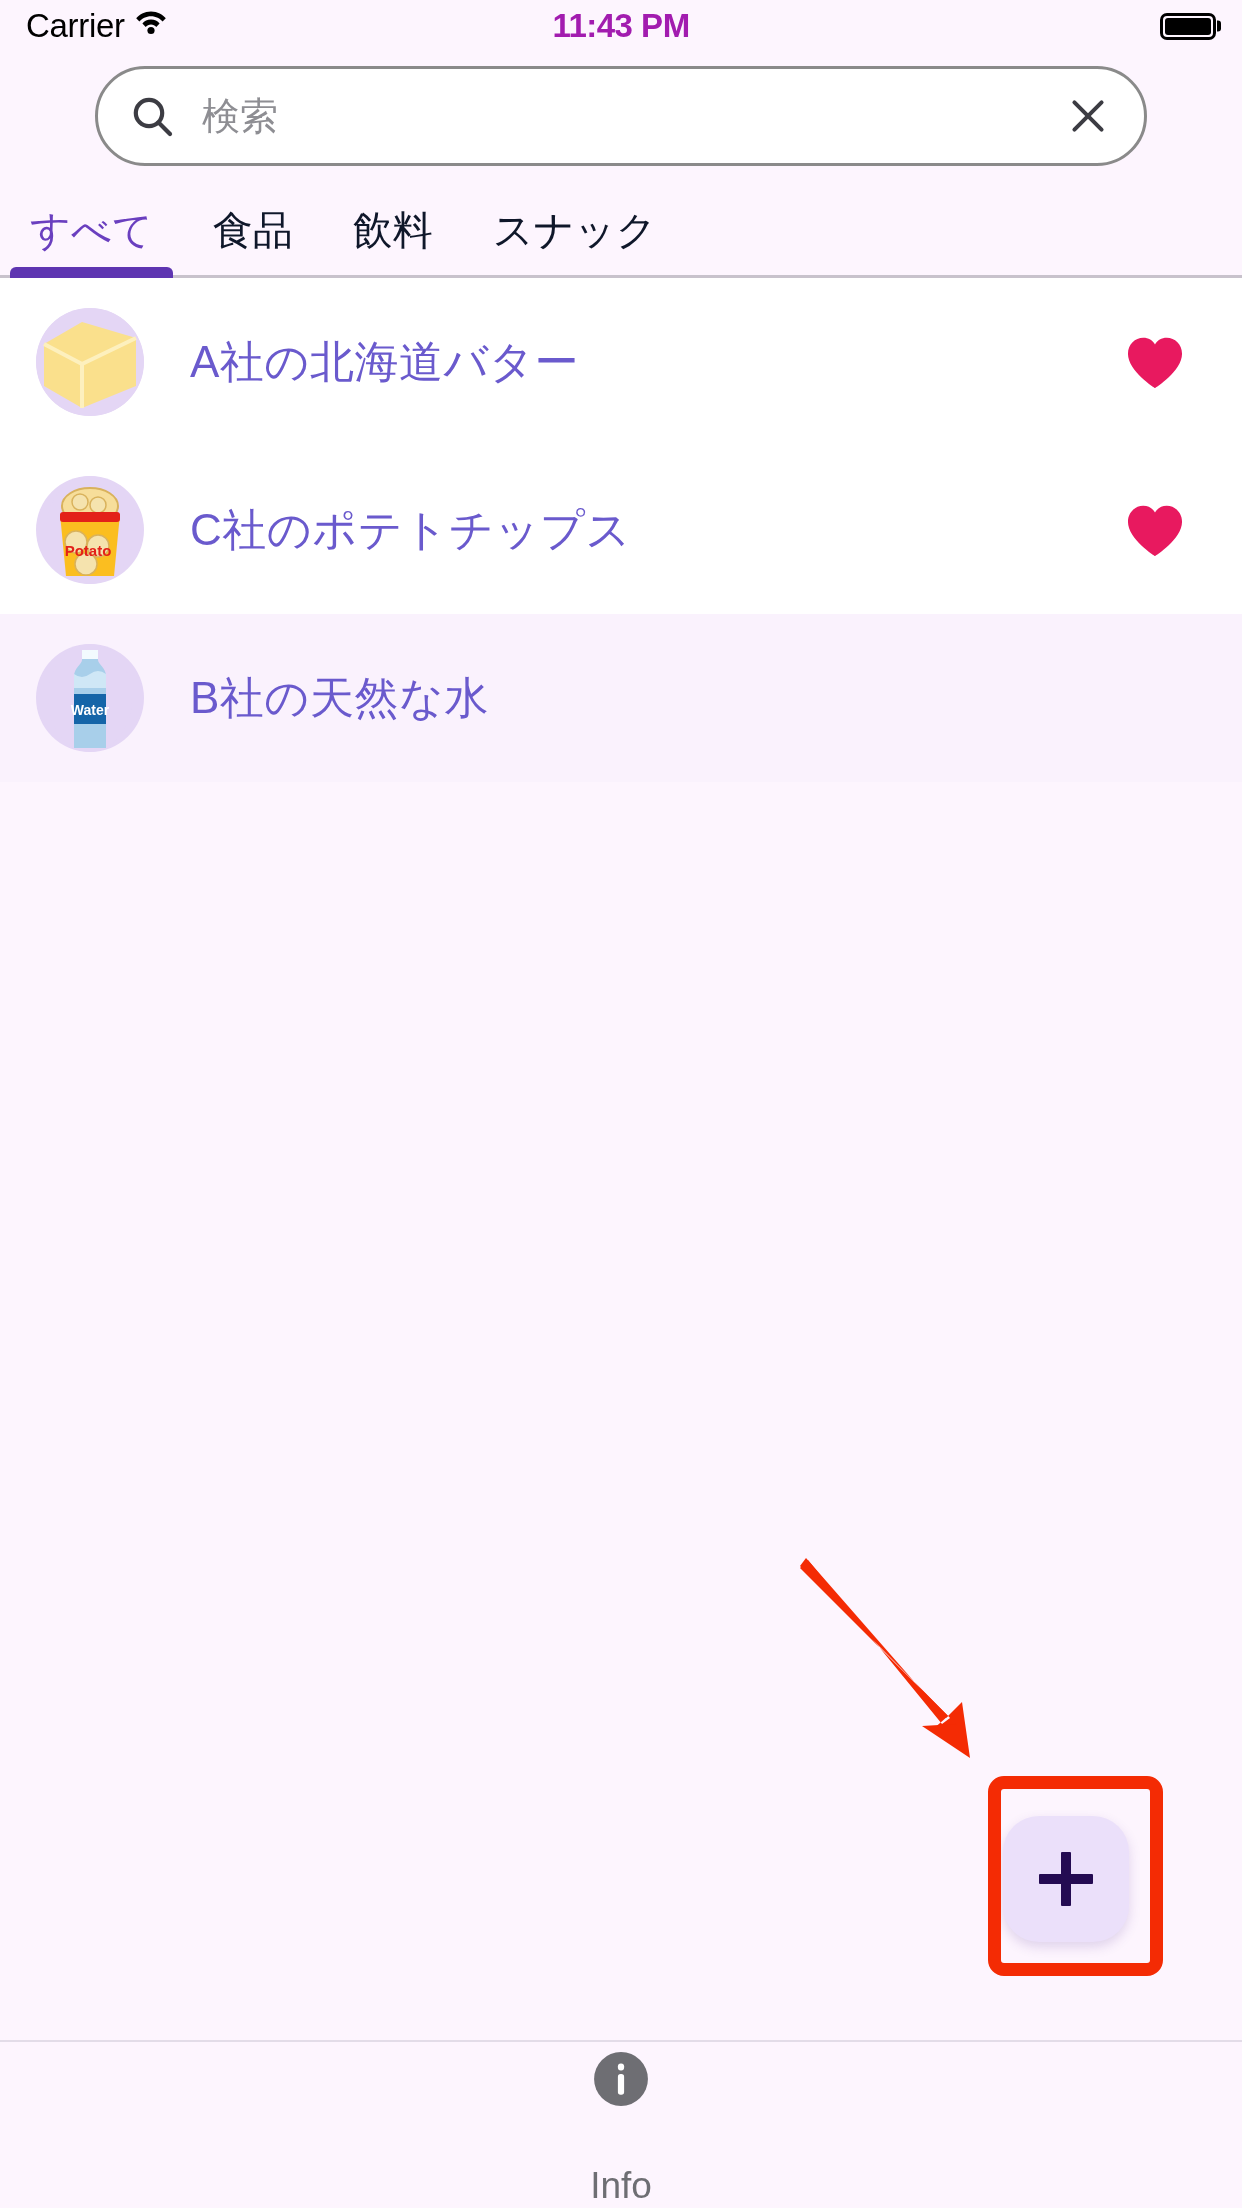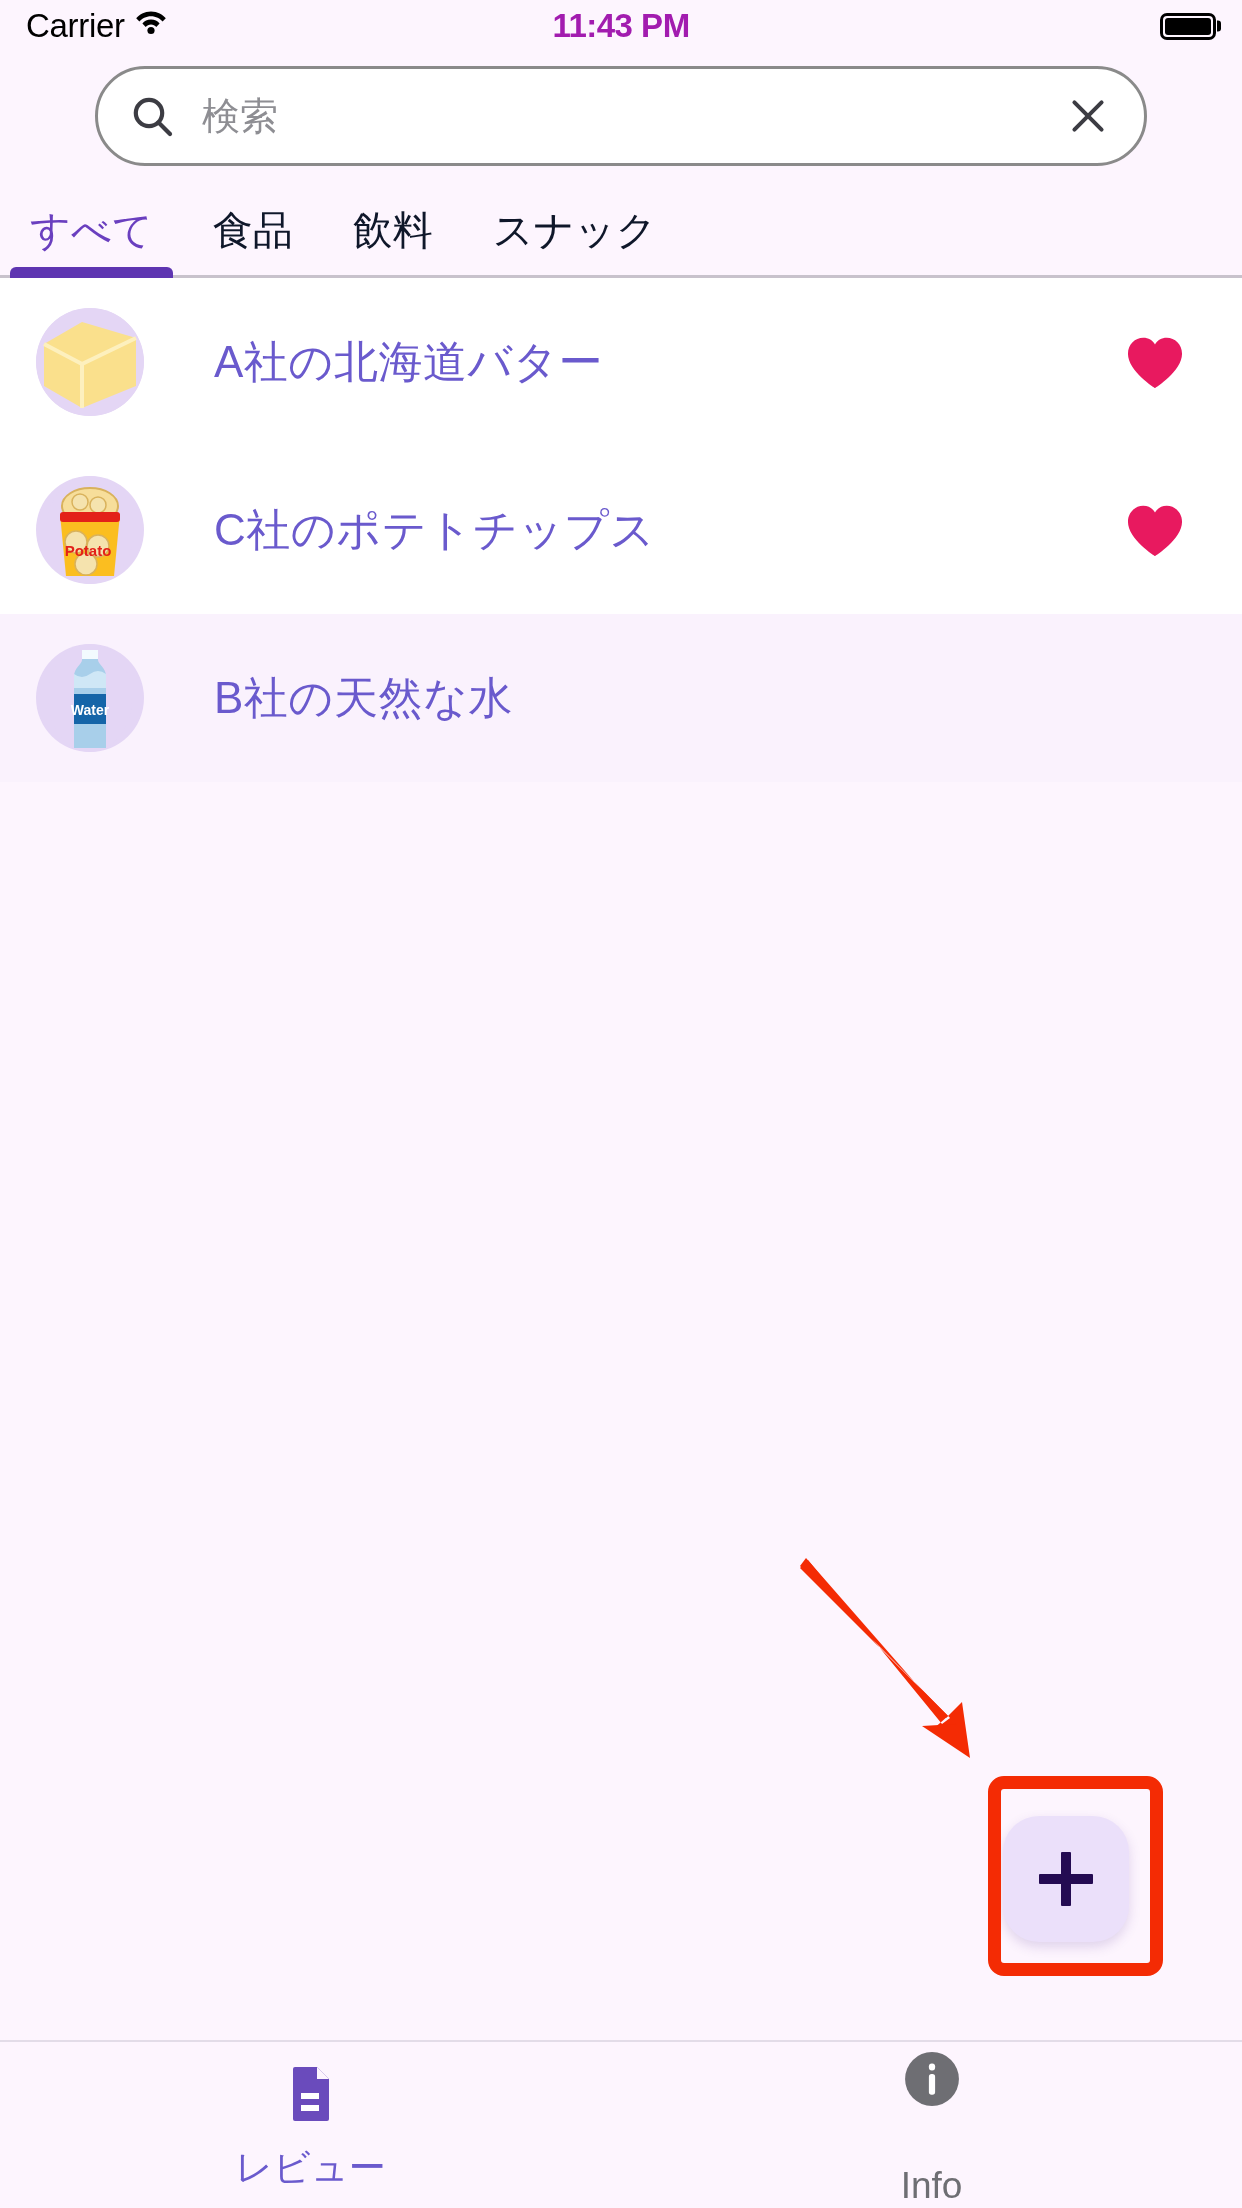--- a/index.html
+++ b/index.html
@@ -63,21 +63,21 @@
   .tab.active{color:#6A3FBF;}
   .tab.active::after{
     content:"";position:absolute;left:10px;right:10px;bottom:-3px;height:11px;
     background:#5E35B1;border-radius:6px 6px 0 0;
   }
 
   
   .list{background:#FFFFFF;}
   .row{
     height:168px;display:flex;align-items:center;
-    padding:0 56px 0 36px;background:#FFFFFF;cursor:pointer;gap:24px;
+    padding:0 56px 0 36px;background:#FFFFFF;cursor:pointer;
   }
   .row.alt{background:#FAF2FD;}
   .thumb{
     width:108px;height:108px;flex:none;border-radius:50%;
     background:#E4D6F5;display:flex;align-items:center;justify-content:center;
     overflow:hidden;
   }
   .thumb svg{width:108px;height:108px;display:block;}
   .row-title{
     flex:1;font-size:44px;color:#6A5ACD;padding-left:46px;letter-spacing:0.5px;
@@ -252,31 +252,20 @@
   <span class="fab-plus"></span>
 </button>
 
 <div class="ann-box"></div>
 <svg class="ann-arrow" viewBox="0 0 260 260" aria-hidden="true">
   <path d="M40 48 L188 196 L172 210 L205 232 L198 192 L182 204 L48 40 Z" fill="#F42B04"></path>
   <path d="M40 46 L196 204 L162 206 L210 238 L202 182 L186 198 L46 38 Z" fill="#F42B04"></path>
 </svg>
 
 <div class="bottombar">
-  <div class="navitem active">
-    <span class="nav-icon">
-      <svg viewBox="0 0 24 28" width="48" height="56" aria-hidden="true">
-        <path d="M4 1 h11 l6 6 v20 a1 1 0 0 1 -1 1 H4 a1 1 0 0 1 -1 -1 V2 a1 1 0 0 1 1 -1 z" fill="#6A4BBC"></path>
-        <path d="M15 1 l6 6 h-6 z" fill="#FDF5FE"></path>
-        <rect x="7" y="14" width="9" height="3" fill="#FFFFFF"></rect>
-        <rect x="7" y="20" width="9" height="3" fill="#FFFFFF"></rect>
-      </svg>
-    </span>
-    <span class="nav-label">レビュー</span>
-  </div>
   <div class="navitem inactive">
     <span class="nav-icon">
       <svg viewBox="0 0 28 28" width="58" height="58" aria-hidden="true">
         <circle cx="14" cy="14" r="13" fill="#6E6E73"></circle>
         <rect x="12.5" y="6.5" width="3" height="3.4" rx="1.4" fill="#FFFFFF"></rect>
         <rect x="12.5" y="11.6" width="3" height="10" rx="1.3" fill="#FFFFFF"></rect>
       </svg>
     </span>
     <span class="nav-label">Info</span>
   </div>

